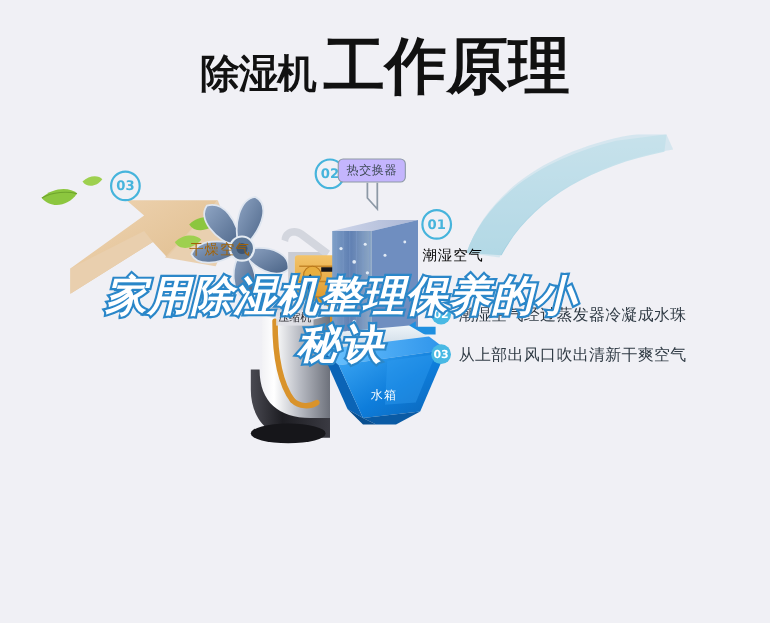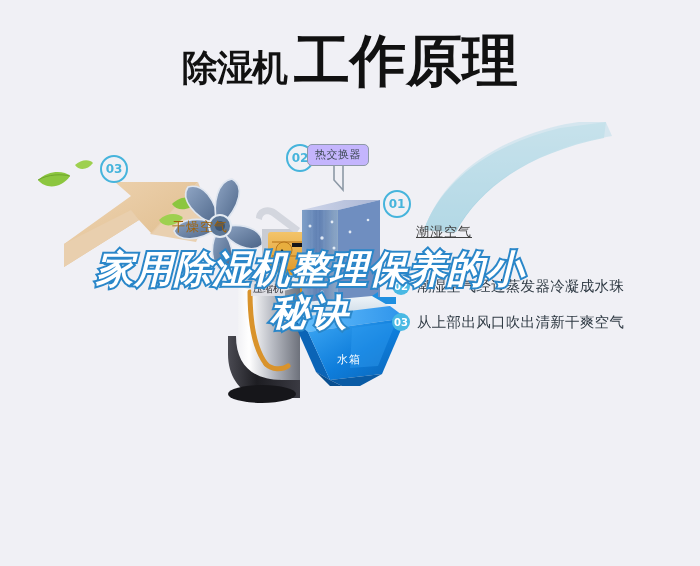--- a/index.html
+++ b/index.html
@@ -90,21 +90,21 @@
   }
 
   .dlabel {
     position: absolute;
     font-size: 13px;
     color: #4b4b55;
     white-space: nowrap;
     letter-spacing: 1px;
   }
   #label-dry  { left: 139px; top: 96px; color:#a16207;margin-left:33px; }
-  #label-moist{ left: 416px; top: 101px; color:#404040;text-decoration:underline; }
+  #label-moist{ left: 384px; top: 101px; color:#000000; }
   #label-comp {
     left: 251px; top: 160px;
     font-size: 10px; color:#2d2d33;
     background: rgba(226,226,232,0.85);
     padding: 0 2px;
     letter-spacing: 0px;
   }
   #label-tank {
     left: 337px; top: 230px;
     font-size: 11px; color:#ffffff;

